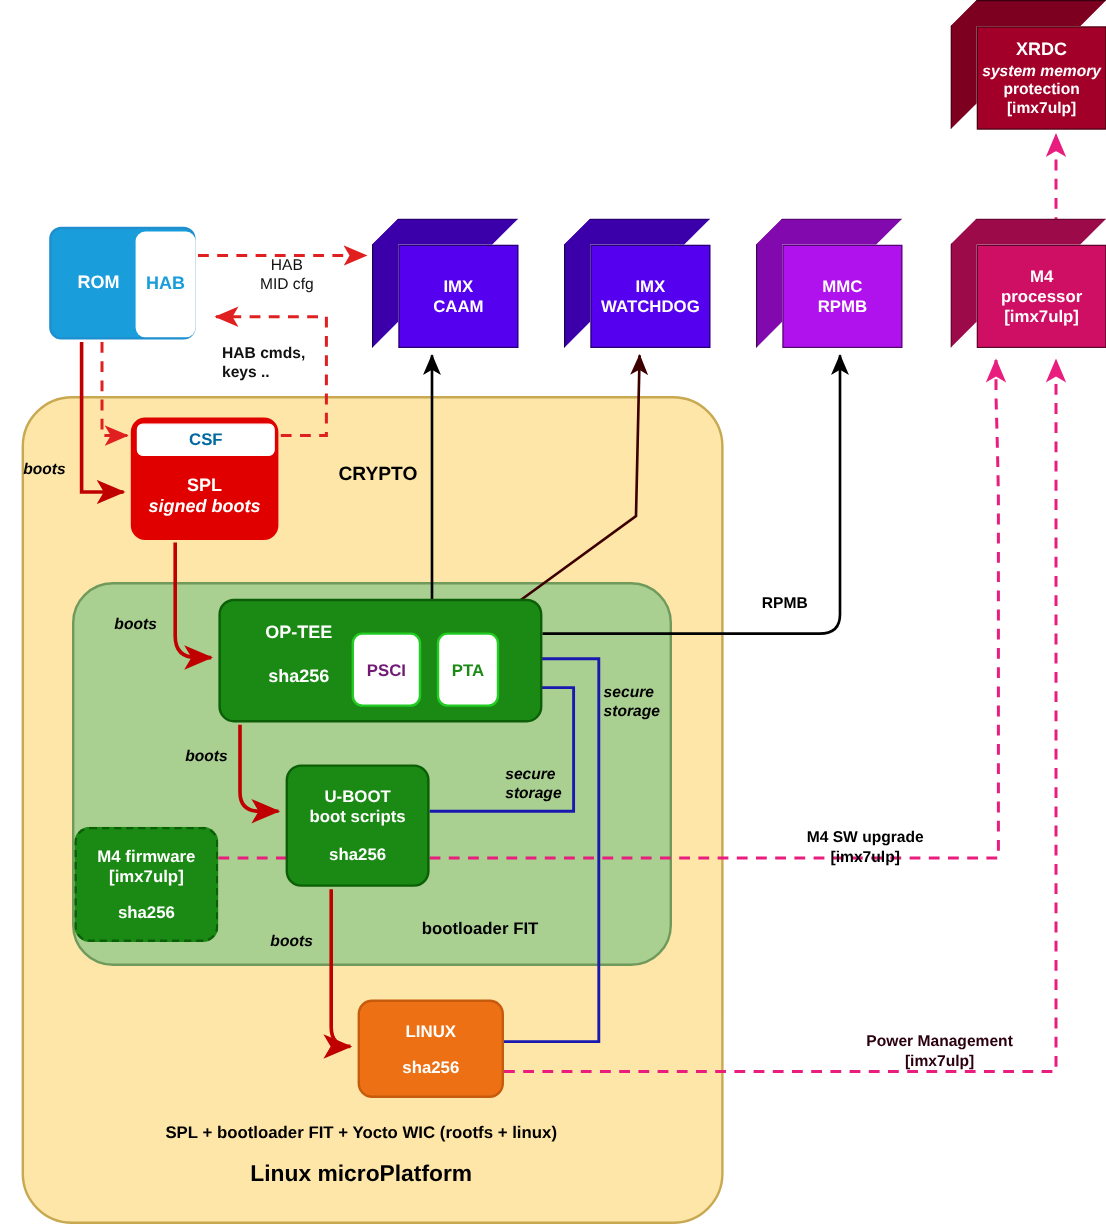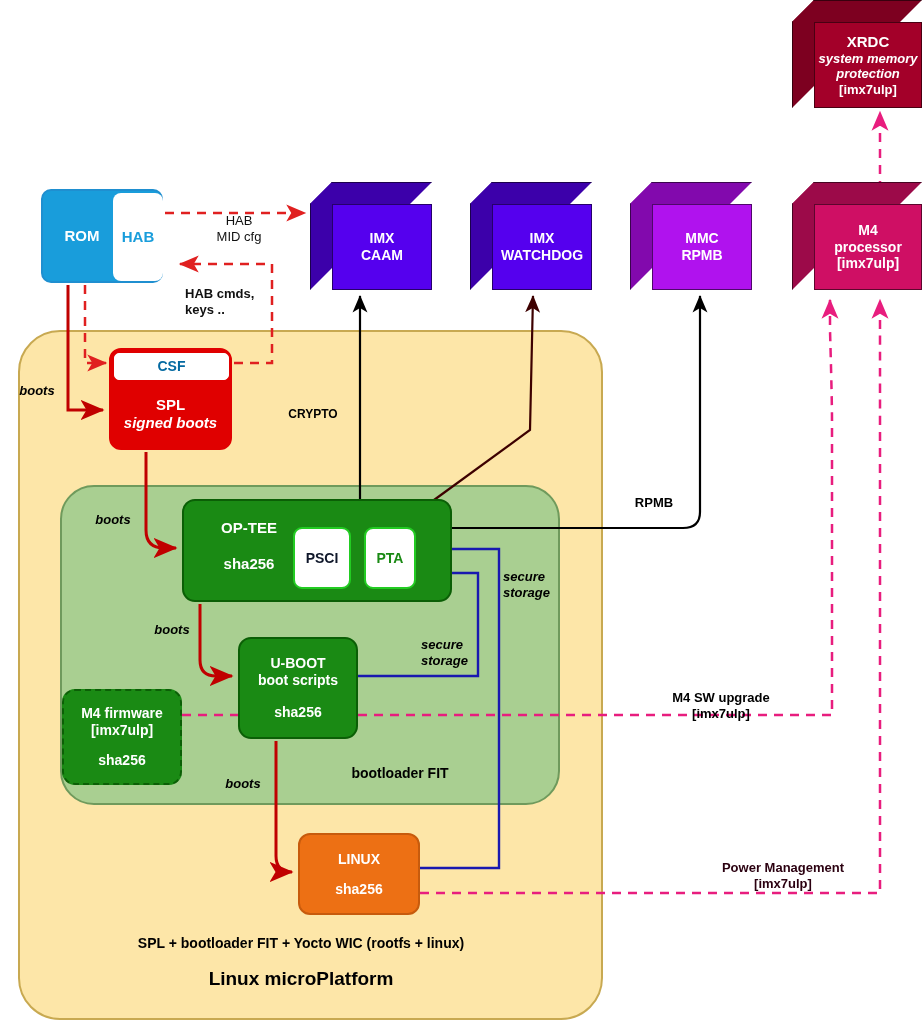--- a/index.html
+++ b/index.html
@@ -175,21 +175,21 @@
   .optee .opteesha {
     position: absolute;
     left: 10px; top: 54px;
     width: 110px;
     text-align: center;
   }
   .optee .psci {
     left: 109px; top: 26px;
     width: 58px; height: 62px;
     border-radius: 9px;
-    color: #0f172a;
+    color: #701a75;
     font-size: 14px;
     border: 2px solid #22cc22;
   }
   .optee .pta {
     left: 180px; top: 26px;
     width: 52px; height: 62px;
     border-radius: 9px;
     color: #1a8a14;
     font-size: 14px;
     border: 2px solid #22cc22;
@@ -284,21 +284,21 @@
   </svg>
 
   <div class="box3d" style="left:792px; top:0px; width:130px; height:108px;">
     <div class="top" style="width:130px;height:108px;background:#7d0020;
          clip-path:polygon(0 22px, 22px 0, 130px 0, 108px 22px);"></div>
     <div class="side" style="width:130px;height:108px;background:#7d0020;
          clip-path:polygon(0 22px, 22px 0, 22px 86px, 0 108px);"></div>
     <div class="face" style="background:#a30029; font-size:13px;">
       <span style="font-size:15px;">XRDC</span>
       <span style="font-style:italic;">system memory</span>
-      <span style="font-style:italic;text-align:right;">protection</span>
+      <span style="text-align:right;">protection</span>
       <span>[imx7ulp]</span>
     </div>
   </div>
 
   <div class="box3d" style="left:310px; top:182px; width:122px; height:108px;">
     <div class="top" style="width:122px;height:108px;background:#3c00aa;
          clip-path:polygon(0 22px, 22px 0, 122px 0, 100px 22px);"></div>
     <div class="side" style="width:122px;height:108px;background:#3c00aa;
          clip-path:polygon(0 22px, 22px 0, 22px 86px, 0 108px);"></div>
     <div class="face" style="background:#5500ee; font-size:14px;">
@@ -389,21 +389,21 @@
   </div>
 
   <div class="lbl italic" style="left:10px; top:383px; width:54px; font-size:13px;">boots</div>
 
   <div class="lbl italic" style="left:86px; top:512px; width:54px; font-size:13px;">boots</div>
 
   <div class="lbl italic" style="left:145px; top:622px; width:54px; font-size:13px;">boots</div>
 
   <div class="lbl italic" style="left:216px; top:776px; width:54px; font-size:13px;">boots</div>
 
-  <div class="lbl" style="left:282px; top:387px; width:62px; font-size:12px;margin-top:20px;">CRYPTO</div>
+  <div class="lbl" style="left:282px; top:387px; width:62px; font-size:16px;">CRYPTO</div>
 
   <div class="lbl" style="left:627px; top:495px; width:54px; font-size:13px;">RPMB</div>
 
   <div class="lbl italic" style="left:503px; top:554px; width:72px; font-size:13px; text-align:left;">
     <div style="white-space:pre-line;">secure
 storage</div>
   </div>
 
   <div class="lbl italic" style="left:421px; top:622px; width:72px; font-size:13px; text-align:left;">
     <div style="white-space:pre-line;">secure

